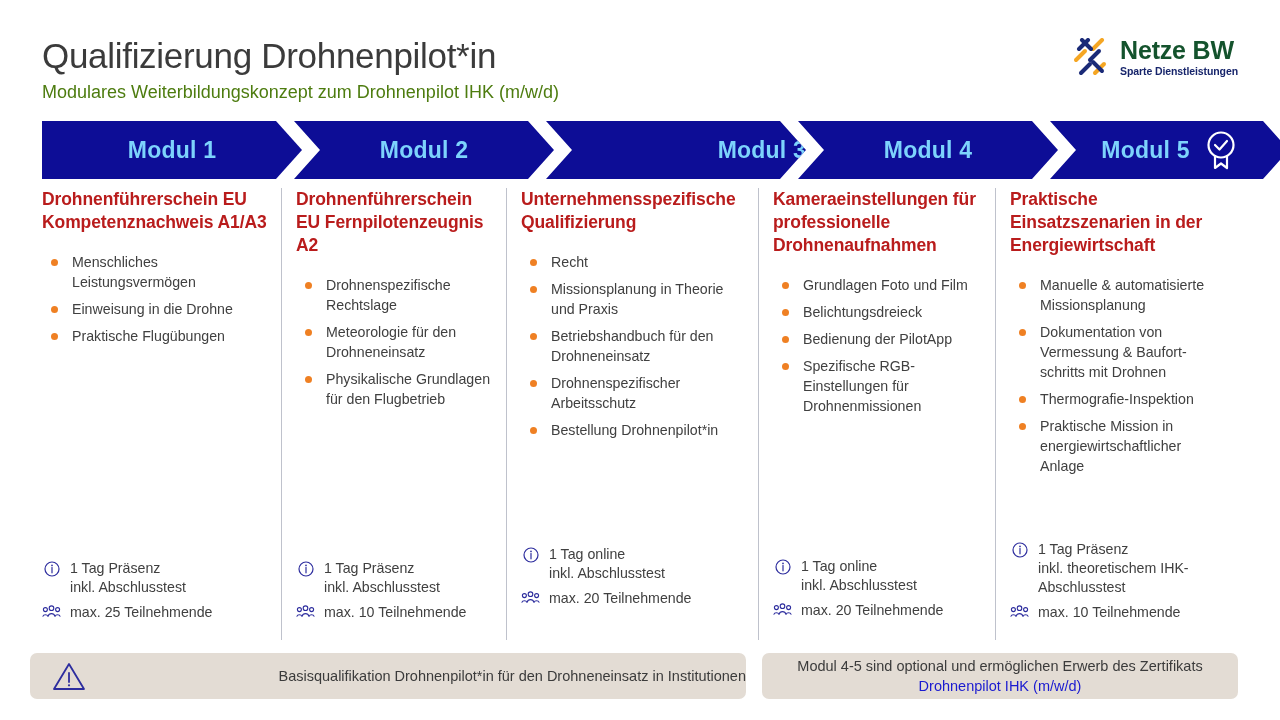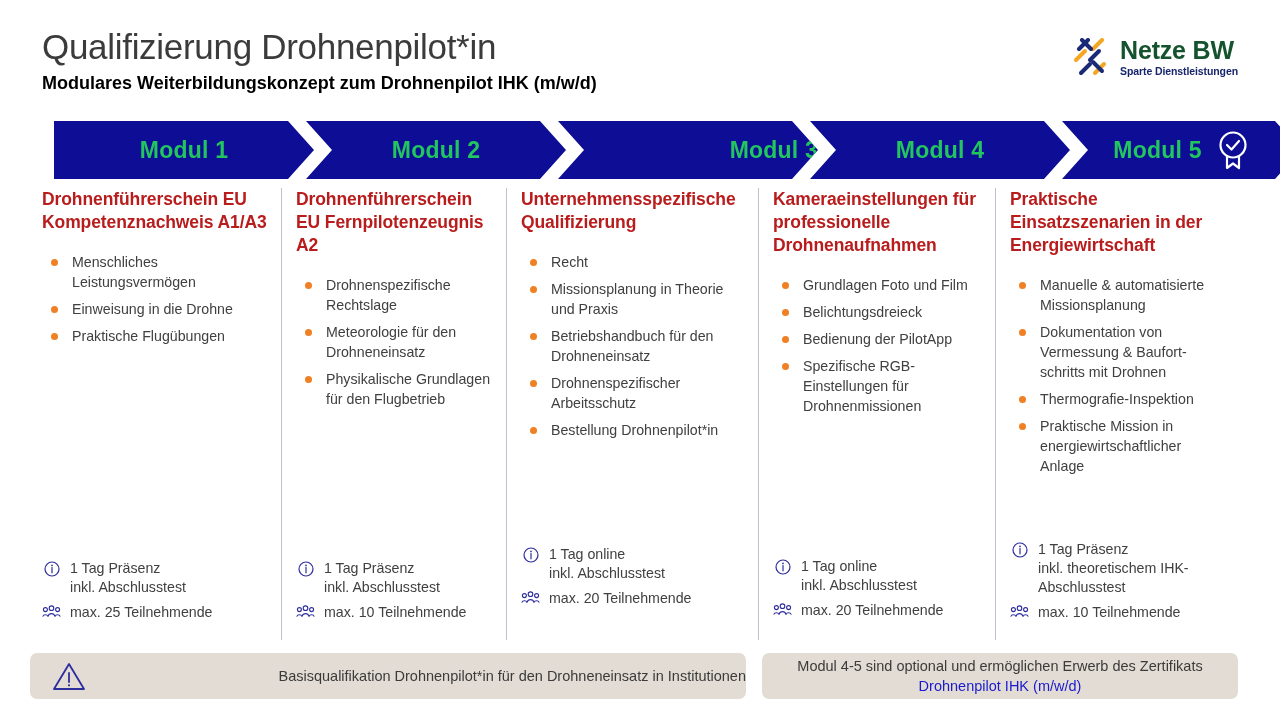--- a/index.html
+++ b/index.html
@@ -8,39 +8,39 @@
     background:#ffffff;
     font-family:"Liberation Sans","DejaVu Sans",sans-serif;
     color:#3c3c3c;
     overflow:hidden;
     position:relative;
   }
   
   .header{position:absolute;left:42px;top:26px;}
   .title{
     font-size:35px;line-height:42px;font-weight:400;color:#3b3b3b;
-    letter-spacing:-0.3px;white-space:nowrap;
+    letter-spacing:-0.3px;white-space:nowrap;margin-top:9px;
   }
   .subtitle{
-    font-size:18px;line-height:24px;font-weight:700;color:#000000;
+    font-size:18px;line-height:24px;font-weight:400;color:#4d7c0f;
     margin-top:3px;white-space:nowrap;text-align:right;
   }
   .logo{position:absolute;right:42px;top:38px;display:flex;align-items:center;gap:9px;}
   .logo-mark{width:38px;height:38px;position:relative;flex:none;}
   .logo-text{display:flex;flex-direction:column;line-height:1;}
   .logo-name{font-size:25px;font-weight:700;color:#14532d;letter-spacing:-0.2px;}
   .logo-sub{font-size:10.5px;font-weight:700;color:#17256b;margin-top:3px;letter-spacing:-0.1px;}
 
   
   .banner{position:absolute;left:42px;top:121px;width:1196px;height:58px;}
   .chev{
     position:absolute;top:0;height:58px;
     background:#0d0d96;
     display:flex;align-items:center;justify-content:center;
-    color:#22c55e;font-size:23px;font-weight:600;letter-spacing:0.2px;margin-left:12px;
+    color:#7dd3fc;font-size:23px;font-weight:600;letter-spacing:0.2px;
   }
   .chev .lbl{position:relative;z-index:2;}
   .chev.first{
     clip-path:polygon(0 0,calc(100% - 26px) 0,100% 50%,calc(100% - 26px) 100%,0 100%);
   }
   .chev.mid{
     clip-path:polygon(0 0,calc(100% - 26px) 0,100% 50%,calc(100% - 26px) 100%,0 100%,26px 50%);
   }
   .chev.last{
     clip-path:polygon(0 0,calc(100% - 26px) 0,100% 50%,calc(100% - 26px) 100%,0 100%,26px 50%);

